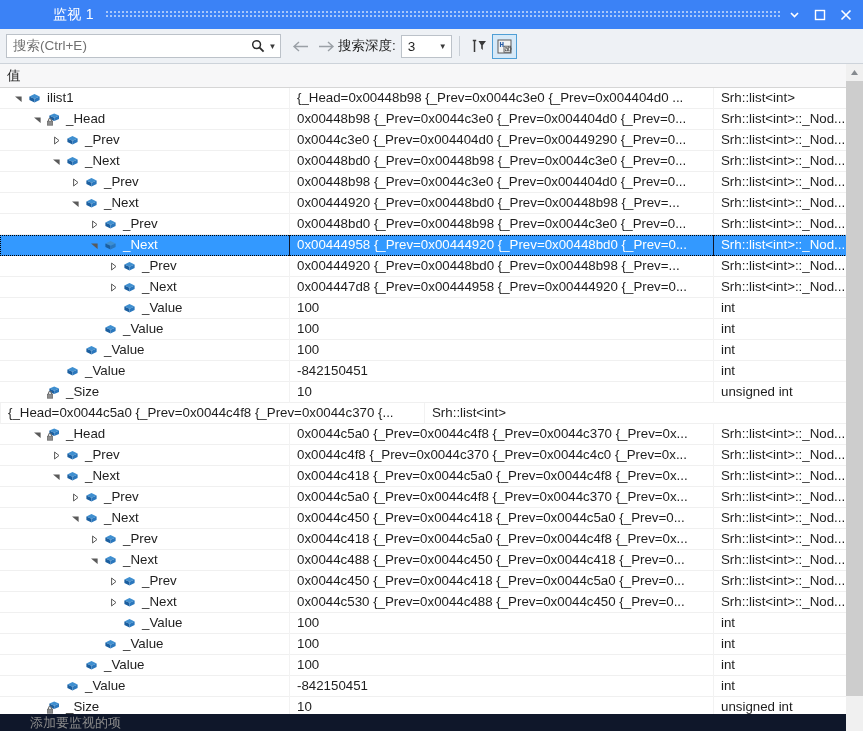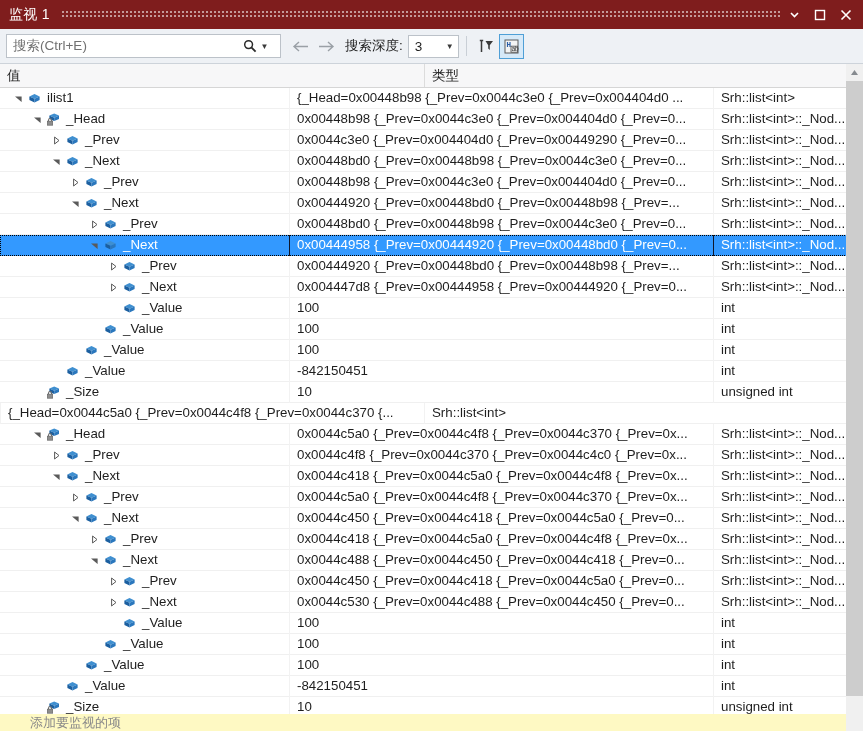--- a/index.html
+++ b/index.html
@@ -5,42 +5,42 @@
   html,body{margin:0;padding:0;}
   body{
     width:863px;height:731px;overflow:hidden;
     font-family:"Liberation Sans","DejaVu Sans",sans-serif;
     font-size:13px;color:#1e1e1e;background:#ffffff;
     -webkit-font-smoothing:antialiased;
   }
   .window{width:863px;height:731px;display:flex;flex-direction:column;position:relative;background:#fff;}
 
   
-  .titlebar{height:29px;background:#7f1d1d;display:flex;align-items:stretch;flex:0 0 29px;}
+  .titlebar{height:29px;background:#3b82f6;display:flex;align-items:stretch;flex:0 0 29px;padding-left:44px;}
   .tab{display:flex;align-items:center;padding:0 12px 0 9px;color:#fff;font-size:14px;}
   .tab-label{white-space:nowrap;letter-spacing:.3px;}
   .title-filler{flex:1;position:relative;}
   .title-dots{position:absolute;left:0;top:11px;right:0;height:7px;
     background-image:radial-gradient(circle at 1px 1px, rgba(255,255,255,.55) 1px, transparent 1.2px);
     background-size:4px 4px;}
   .title-btns{display:flex;align-items:center;padding-right:4px;}
   .tbtn{width:26px;height:29px;display:flex;align-items:center;justify-content:center;color:#fff;}
   .tbtn svg{display:block;}
 
   
   .toolbar{height:34px;flex:0 0 34px;background:#eef1f5;border-bottom:1px solid #cdd3da;
            display:flex;align-items:center;padding:0 4px;gap:0;}
   .searchbox{width:275px;height:24px;margin-left:2px;background:#fff;border:1px solid #bcc2c9;
-             display:flex;align-items:center;padding:0 10px 0 6px;box-sizing:border-box;}
+             display:flex;align-items:center;padding:0 2px 0 6px;box-sizing:border-box;}
   .searchbox .placeholder{flex:1;color:#707070;font-size:13.5px;}
   .search-ico{width:18px;display:flex;align-items:center;justify-content:center;color:#3a3a3a;}
   .search-caret{width:11px;display:flex;align-items:center;justify-content:center;color:#3a3a3a;font-size:8px;}
   .navarrow{width:25px;height:26px;display:flex;align-items:center;justify-content:center;color:#9aa0a6;font-size:17px;}
   .nav-wrap{display:flex;margin-left:7px;}
-  .depth-label{margin-left:7px;font-size:13.5px;color:#1e1e1e;white-space:nowrap;}
+  .depth-label{font-size:13.5px;color:#1e1e1e;white-space:nowrap;}
   .depth-combo{width:51px;height:23px;margin-left:5px;background:#fff;border:1px solid #bcc2c9;
                display:flex;align-items:center;box-sizing:border-box;}
   .depth-val{flex:1;padding-left:6px;font-size:13.5px;}
   .depth-caret{width:16px;text-align:center;font-size:8px;color:#3a3a3a;}
   .tb-sep{width:1px;height:20px;background:#c9cfd6;margin:0 7px;}
   .tb-btn{width:25px;height:25px;display:flex;align-items:center;justify-content:center;}
   .tb-btn.active{border:1px solid #4f9fd6;background:#d6e9f8;box-sizing:border-box;}
 
   
   .grid{flex:1;position:relative;overflow:hidden;background:#fff;}
@@ -62,21 +62,21 @@
   .cell.val{width:424px;flex:0 0 424px;padding-left:7px;border-left:1px solid #f2f2f2;}
   .cell.type{flex:1;padding-left:7px;border-left:1px solid #f2f2f2;text-overflow:ellipsis;overflow:hidden;}
   .row.sel .cell.val,.row.sel .cell.type{border-left:1px solid #0f172a;}
   .indent{flex:0 0 auto;}
   .twisty{width:16px;flex:0 0 16px;display:flex;align-items:center;justify-content:center;}
   .twisty svg{display:block;}
   .ico{width:17px;flex:0 0 17px;display:flex;align-items:center;justify-content:center;}
   .nm{padding-left:4px;white-space:nowrap;}
 
   .addrow{position:absolute;bottom:0;left:0;right:0;height:17px;color:#8a8a8a;font-size:13px;
-          padding-left:30px;box-sizing:border-box;background:#fef9c3;}
+          padding-left:30px;box-sizing:border-box;background:#0f172a;}
 
   
   .vscroll{position:absolute;top:0;right:0;width:17px;bottom:0;background:#f0f0f0;}
   .vs-up{height:17px;display:flex;align-items:center;justify-content:center;}
   .vs-thumb{position:absolute;left:0;right:0;top:17px;height:615px;background:#cdcdcd;}
 </style>
 </head>
 <body>
 
 <div class="window">
@@ -153,21 +153,20 @@
         <text x="8.4" y="13" font-size="6.5" fill="#2b2b2b" font-family="'Liberation Sans',sans-serif">ab</text>
         <rect x="8" y="8.2" width="6.6" height="6" fill="none" stroke="#5a5a5a" stroke-width=".9"></rect>
       </svg>
     </div>
   </div>
 
   <div class="grid">
 
     <div class="header">
       <div class="hcell c-val">值</div>
-      <div class="hcell c-type">类型</div>
     </div>
 
     <div class="rows" id="rows">
         <div class="row">
           <div class="cell name">
             <span class="indent" style="width:10px"></span>
             <span class="twisty">
               <svg width="9" height="9" viewBox="0 0 9 9">
                 <path d="M1 2.6 L7.6 2.6 L7.6 8 Z" fill="#5a5a5a"></path>
               </svg>

